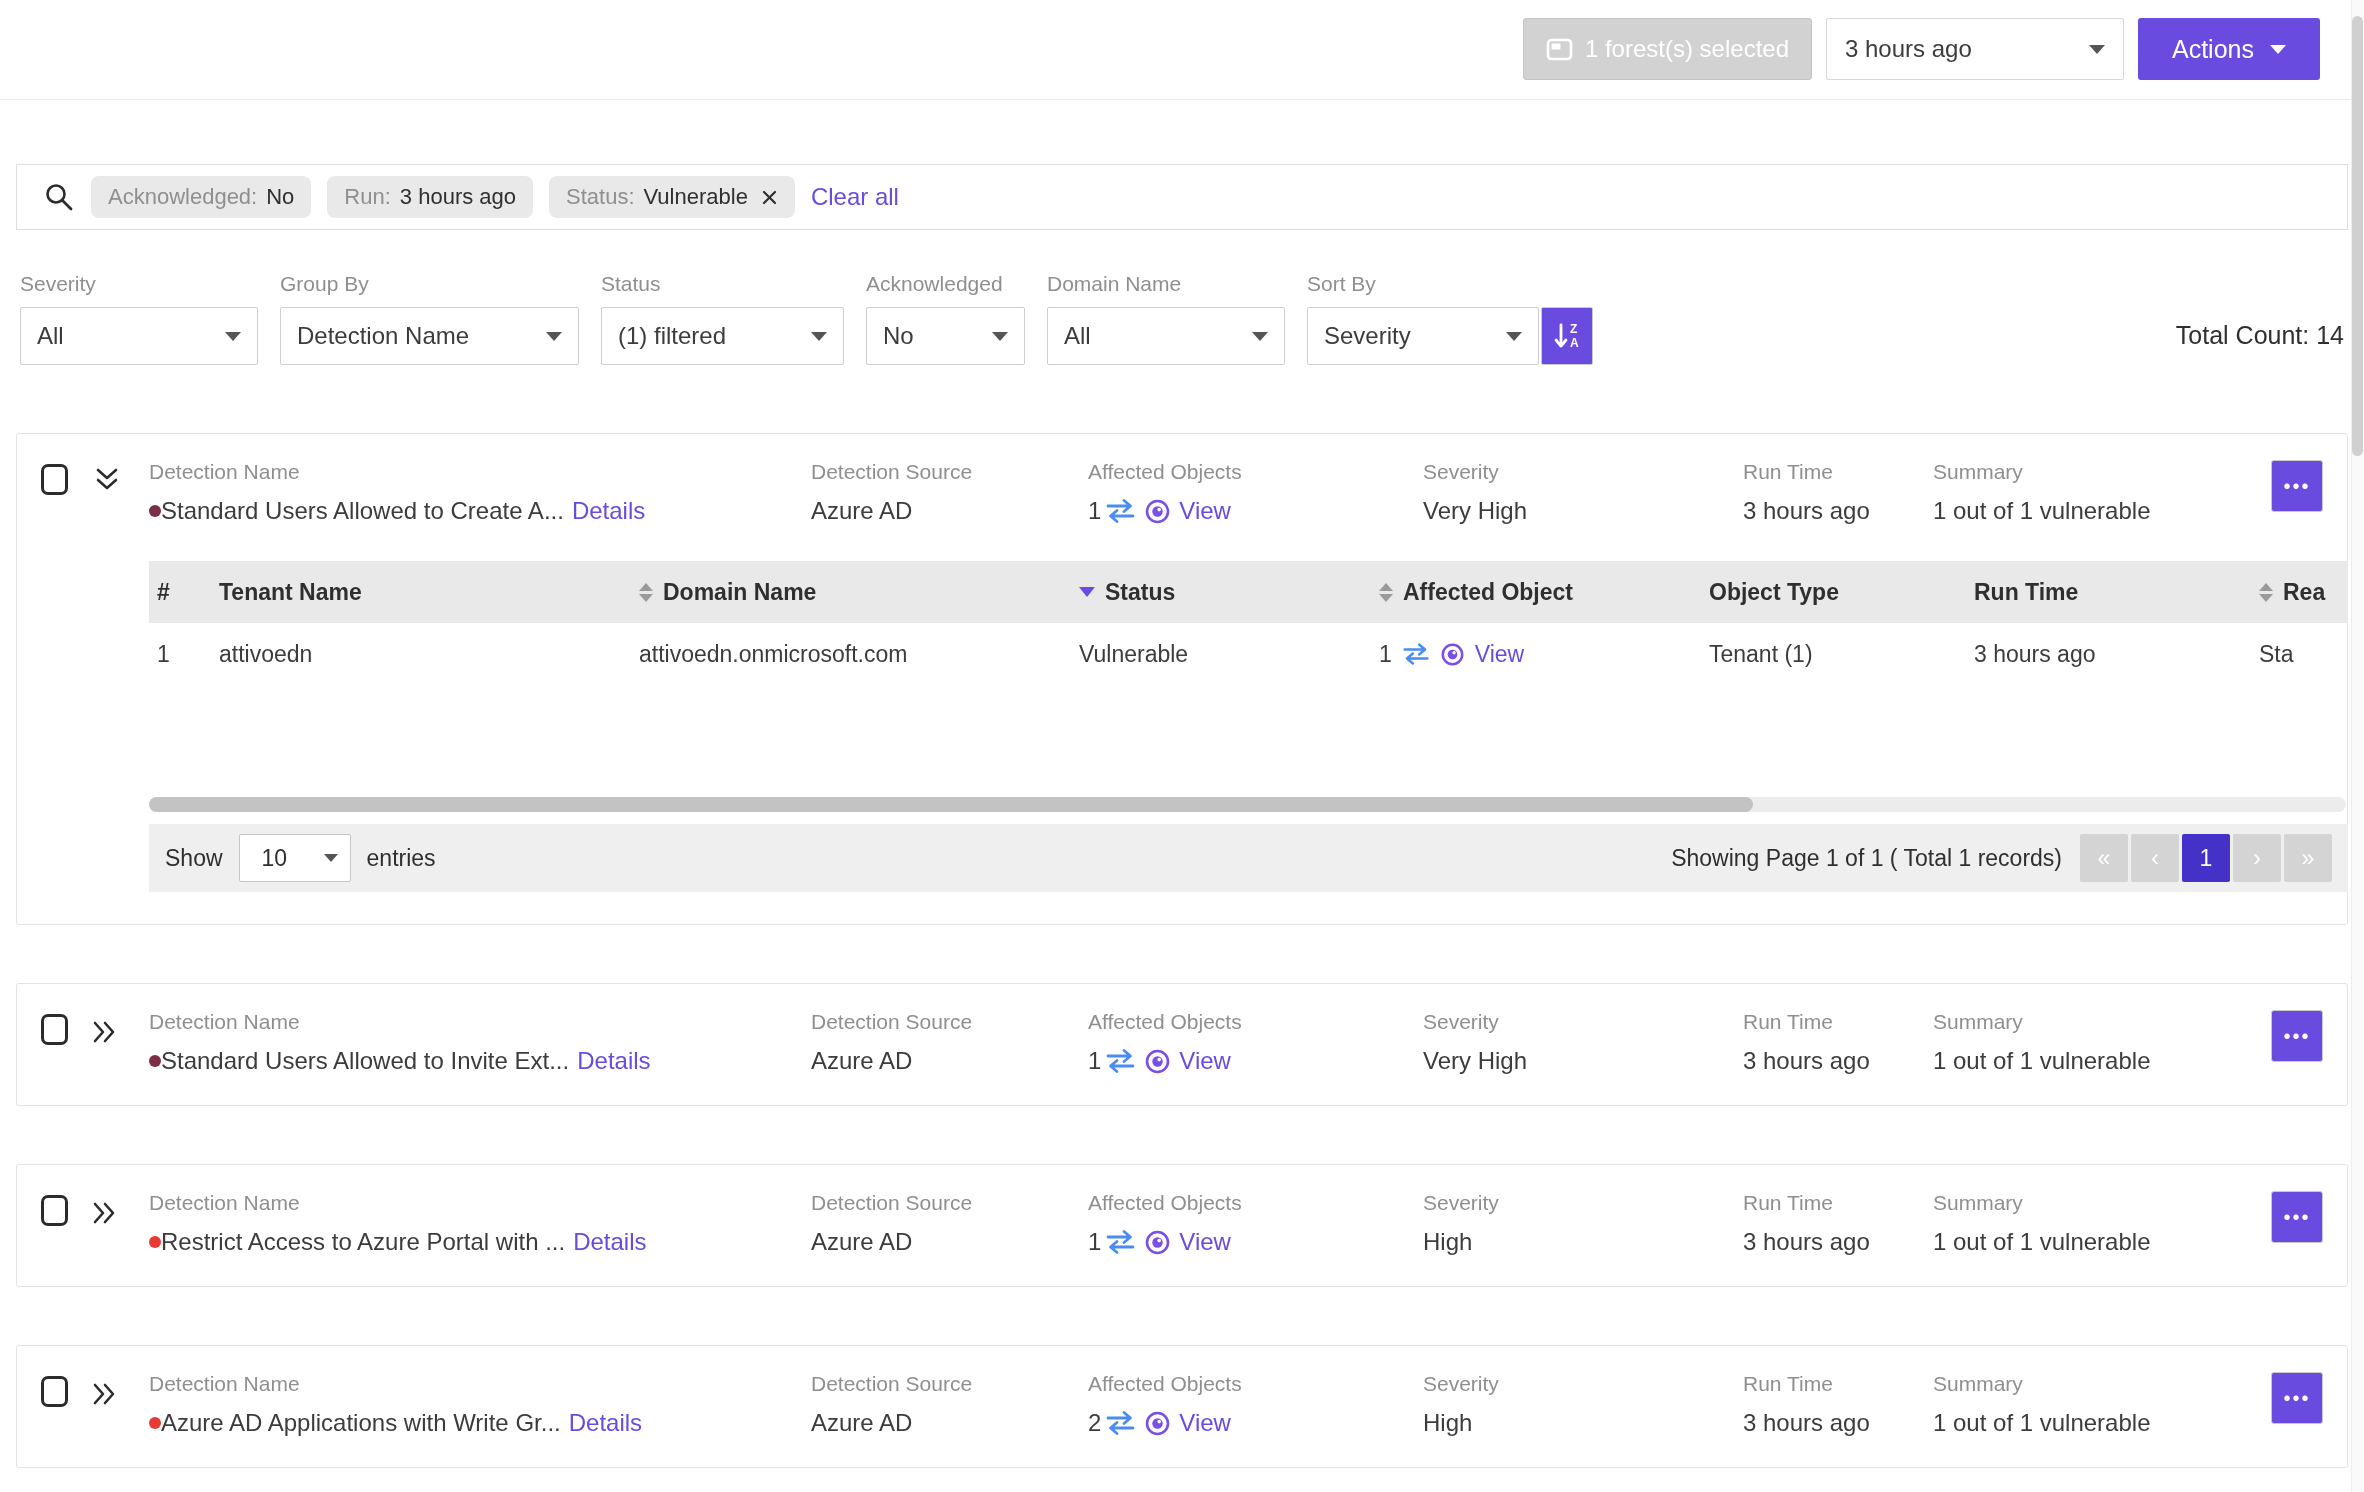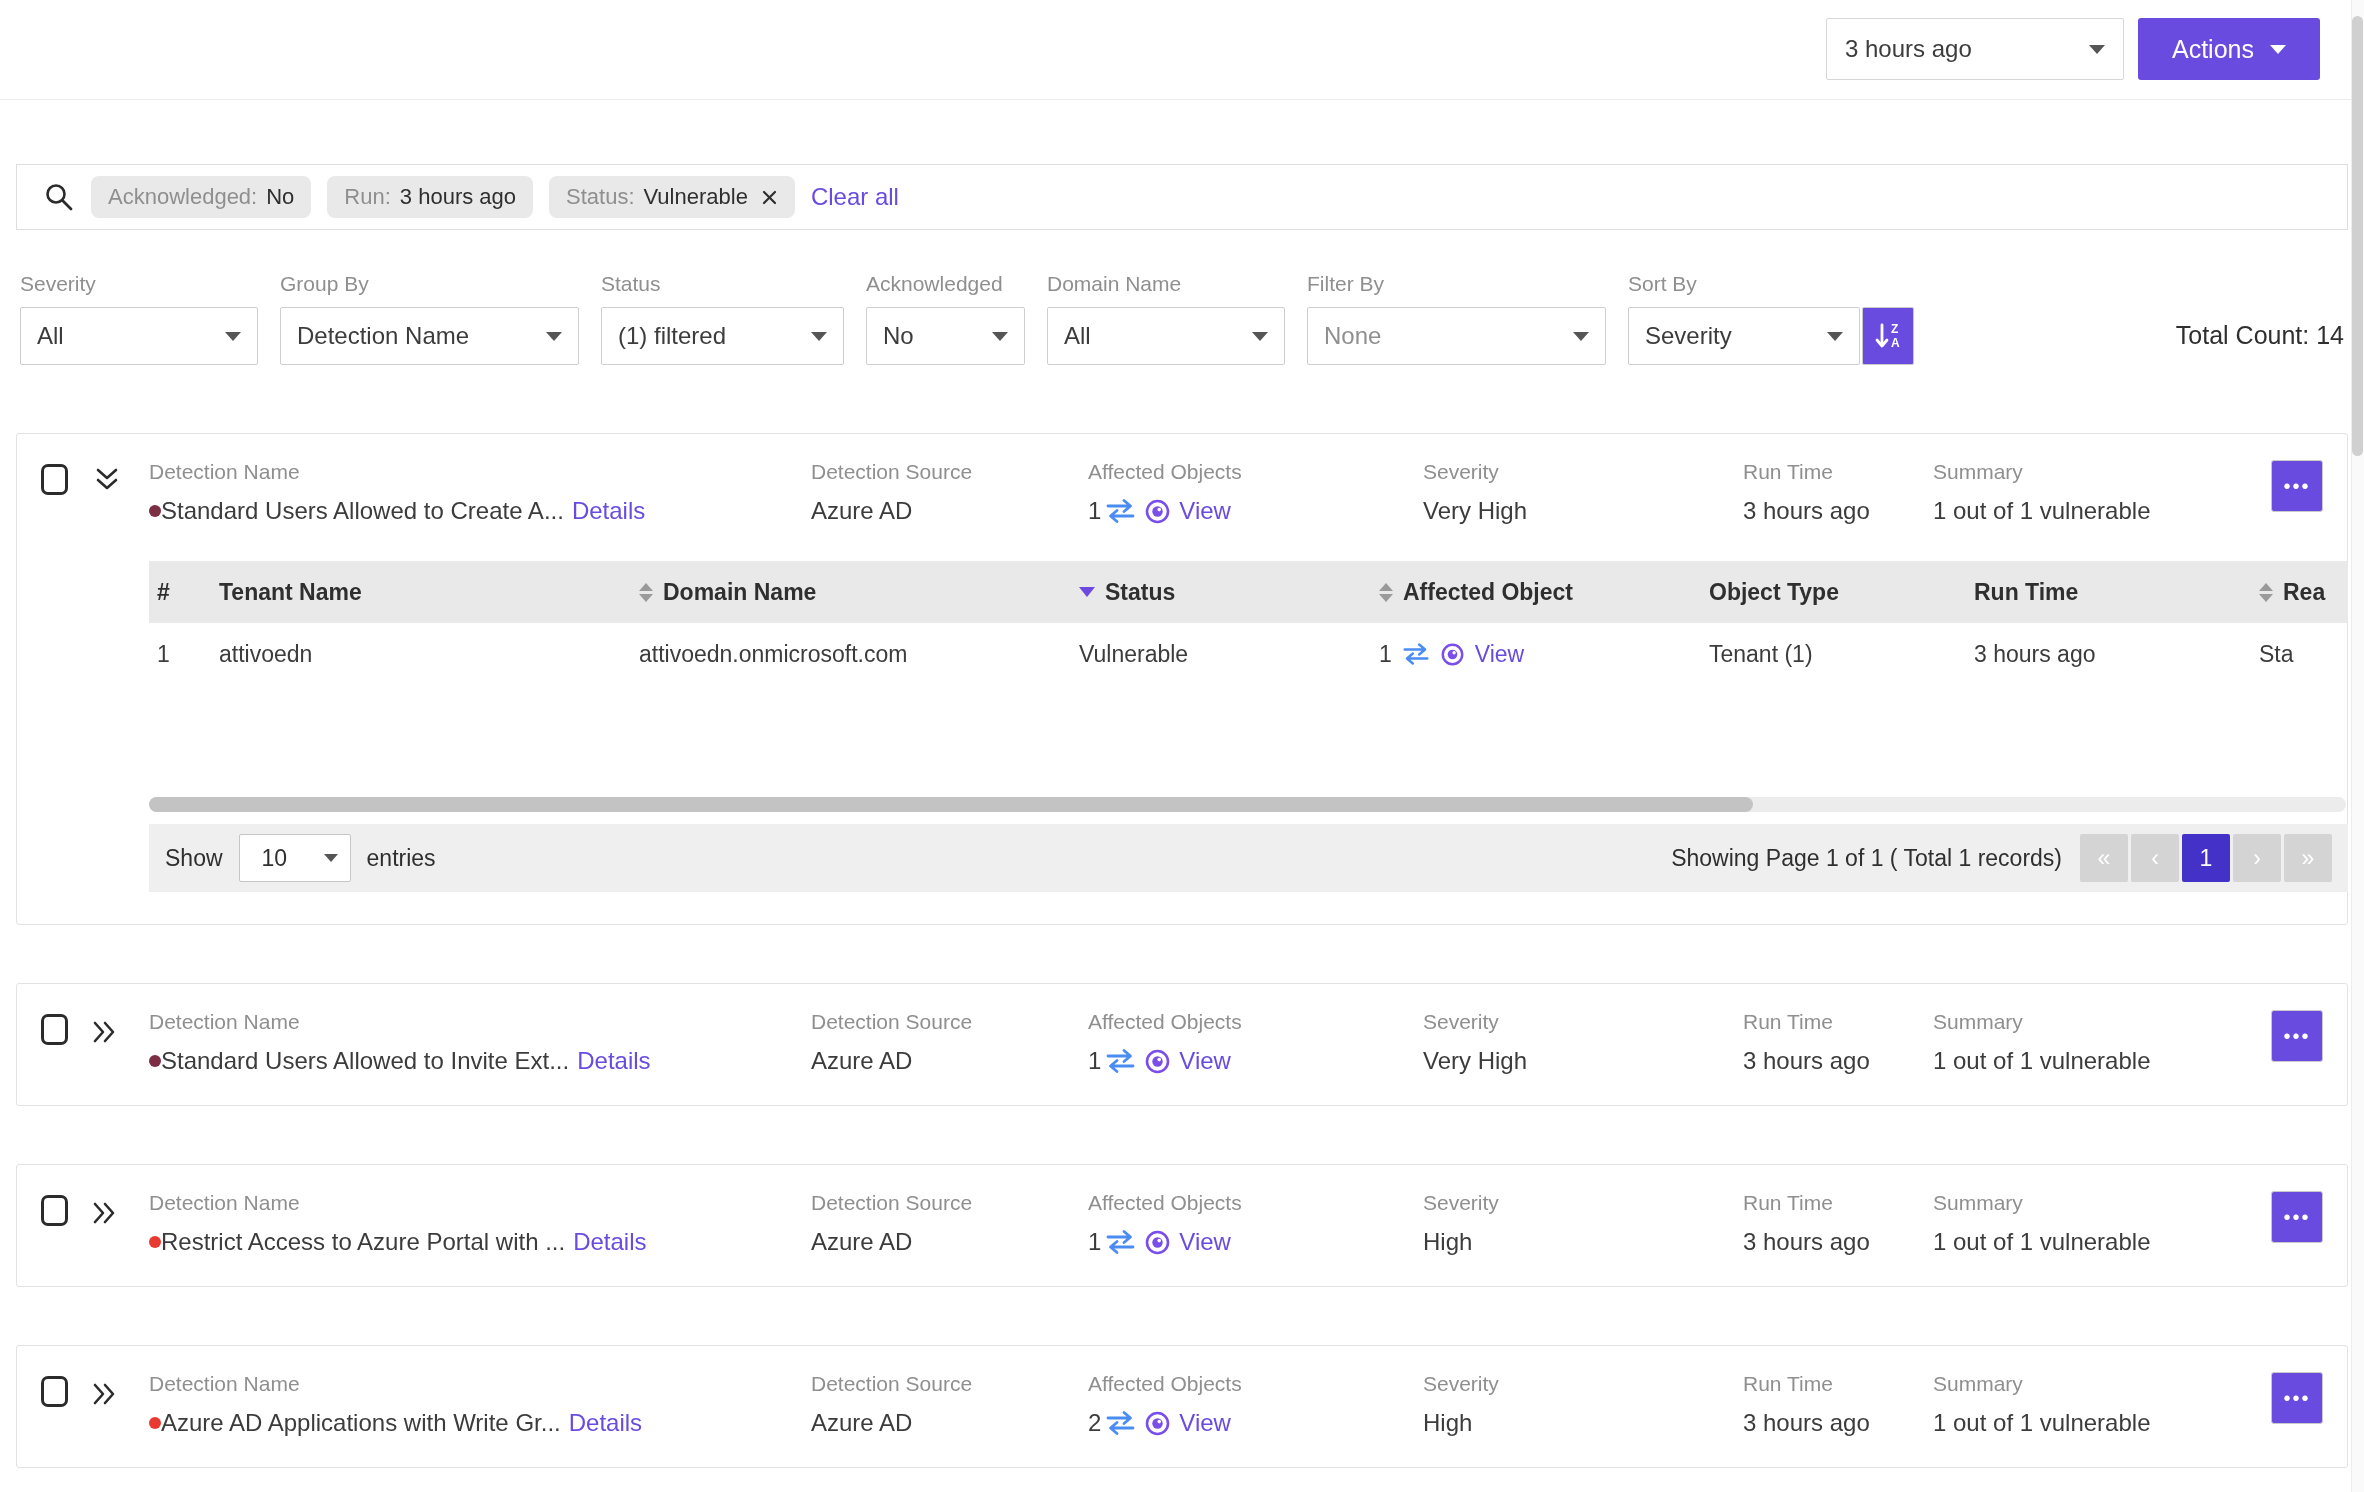--- a/index.html
+++ b/index.html
@@ -74,20 +74,29 @@
   .pager button.active { background:#4331c8; }
   .card.expanded { padding-bottom:32px; }
   
   .vscroll { position:absolute; top:0; right:0; width:13px; height:100%; background:#fafafa; border-left:1px solid #ededed; }
   .vscroll .vthumb { position:absolute; top:16px; right:1px; width:11px; height:440px; background:#d0d0d0; border-radius:6px; }
 </style>
 </head>
 <body>
 
 <header class="topbar">
+  <button class="forest-btn">
+    <span style="display:flex">
+      <svg width="27" height="23" viewBox="0 0 27 23">
+          <rect x="2" y="2" width="23" height="19" rx="3.5" fill="none" stroke="#fff" stroke-width="2.6"></rect>
+          <rect x="5.5" y="5.5" width="9" height="6" rx="1" fill="#fff"></rect>
+        </svg>
+    </span>
+    <span>1 forest(s) selected</span>
+  </button>
   <div class="select-box time-select">
     <span>3 hours ago</span>
     <i class="caret"></i>
   </div>
   <button class="actions-btn">
     <span>Actions</span>
     <i class="caret white"></i>
   </button>
 </header>
 
@@ -147,27 +156,20 @@
       <div class="f-label">Acknowledged</div>
       <div class="fselect w4">
         <span>No</span>
           <i class="caret"></i>
       </div>
     </div>
     <div class="filter">
       <div class="f-label">Domain Name</div>
       <div class="fselect w5">
         <span>All</span>
-          <i class="caret"></i>
-      </div>
-    </div>
-    <div class="filter">
-      <div class="f-label">Filter By</div>
-      <div class="fselect w6">
-        <span class="placeholder">None</span>
           <i class="caret"></i>
       </div>
     </div>
     <div class="filter">
       <div class="f-label">Sort By</div>
       <div class="sort-group">
         <div class="fselect w7">
           <span>Severity</span>
             <i class="caret"></i>
         </div>

